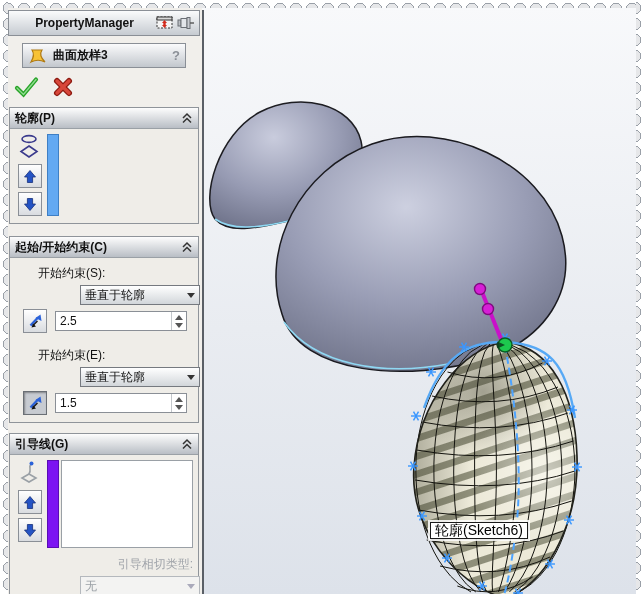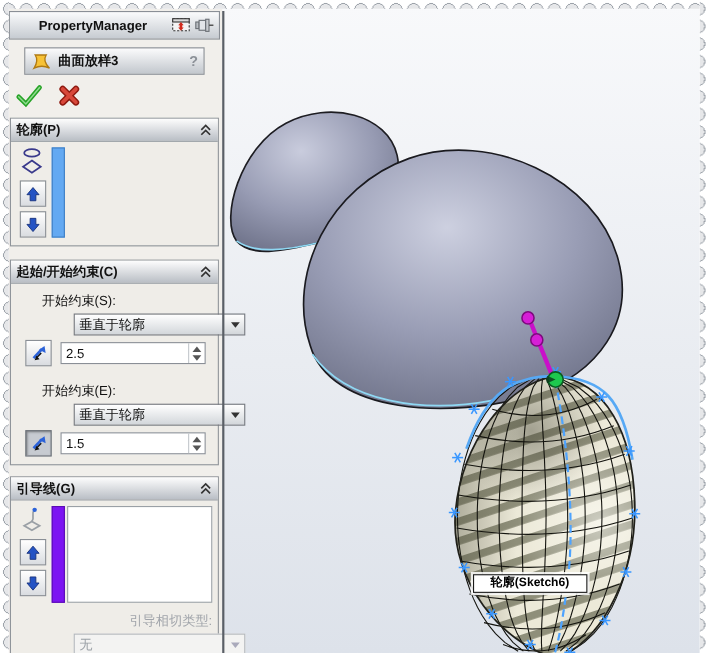--- a/index.html
+++ b/index.html
@@ -2,22 +2,22 @@
 <html><head>
 <meta charset="utf-8">
 <style>
   html,body{margin:0;padding:0;background:#fff;}
   .shot{position:relative;width:644px;height:594px;background:#fff;overflow:hidden;
         font-family:"Liberation Sans","DejaVu Sans",sans-serif;font-size:12px;color:#111;}
   
   .viewport{position:absolute;left:200px;top:4px;width:444px;height:590px;
             background:linear-gradient(#f8f9fb,#e9ecf1 55%,#dde2ea);}
   .callout{position:absolute;left:230px;top:518px;background:#fff;border:1px solid #1a1a1a;
-           padding:0 15px;font-size:11px;line-height:15px;color:#000;
-           box-shadow:0 0 0 2px rgba(255,255,255,.85),1px 1px 1px rgba(0,0,0,.4);white-space:nowrap;font-weight:bold;}
+           padding:0 4px;font-size:14px;line-height:15px;color:#000;
+           box-shadow:0 0 0 2px rgba(255,255,255,.85),1px 1px 1px rgba(0,0,0,.4);white-space:nowrap;}
   
   .panel{position:absolute;left:6px;top:0;width:196px;height:594px;background:#f1efeb;z-index:2;}
   .divider{position:absolute;left:202px;top:10px;bottom:0;width:2px;background:#5a5f66;z-index:3;}
   .pm-h{margin:10px 2px 0;height:24px;border:1px solid #8a8f96;display:flex;align-items:center;
         background:linear-gradient(#fafbfc,#c6cbd1);padding:0 4px;}
   .pm-h .ttl{flex:1;text-align:center;font-weight:bold;}
   .feat{margin:7px 16px 0;height:23px;border:1px solid #8a8f96;display:flex;align-items:center;gap:5px;
         background:linear-gradient(#fbfbfc,#c2c7cd);padding:0 5px;font-weight:bold;}
   .feat .help{margin-left:auto;color:#8b9097;font-weight:bold;font-size:13px;}
   .actions{margin:5px 0 0 8px;height:28px;display:flex;gap:12px;align-items:center;}
@@ -30,21 +30,21 @@
   .colL{display:flex;flex-direction:column;gap:4px;align-items:center;width:30px;}
   .bar{width:10px;align-self:stretch;margin:0 2px;}
   .lst{flex:1;border:1px solid #5a94cf;background:#d9eafb;height:82px;padding:2px 0;}
   .lst.white{border:1px solid #9aa0a6;background:#fff;}
   .lst .it{padding:0 5px;line-height:16px;}
   .sq{width:24px;height:24px;border:1px solid #8a8f96;background:linear-gradient(#ffffff,#d9dce0);
       display:flex;align-items:center;justify-content:center;padding:0;}
   .sq.pressed{background:#c7cbd1;box-shadow:inset 1px 1px 2px rgba(0,0,0,.35);border-color:#6a6f75;}
   .lbl{margin:2px 0 3px 23px;}
   .lbl.dis{color:#a0a4aa;text-align:right;}
-  .dd{margin-left:52px;width:156px;height:20px;border:1px solid #75797f;display:flex;align-items:center;
+  .dd{margin-left:65px;width:120px;height:20px;border:1px solid #75797f;display:flex;align-items:center;
       background:linear-gradient(#ffffff,#d2d6da);padding:0 4px;box-sizing:border-box;}
   .dd .tx{flex:1;}
   .dd .da{width:0;height:0;border-left:4px solid transparent;border-right:4px solid transparent;
           border-top:5px solid #333;}
   .dd.dis{border-color:#b4b8bd;background:#f3f3f2;color:#9aa0a6;}
   .dd.dis .da{border-top-color:#aab;}
   .spinrow{display:flex;gap:8px;margin:4px 0 0 8px;align-items:center;}
   .spin{width:132px;height:20px;border:1px solid #8a8f96;background:#fff;display:flex;box-sizing:border-box;}
   .spin .val{flex:1;padding:2px 4px;}
   .spin .ud{width:14px;border-left:1px solid #c3c7cb;display:flex;flex-direction:column;

